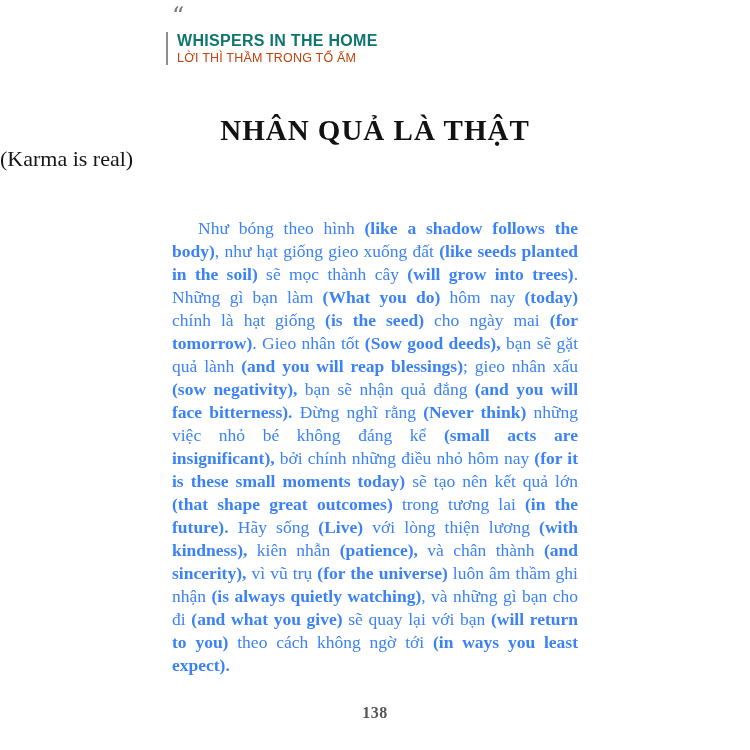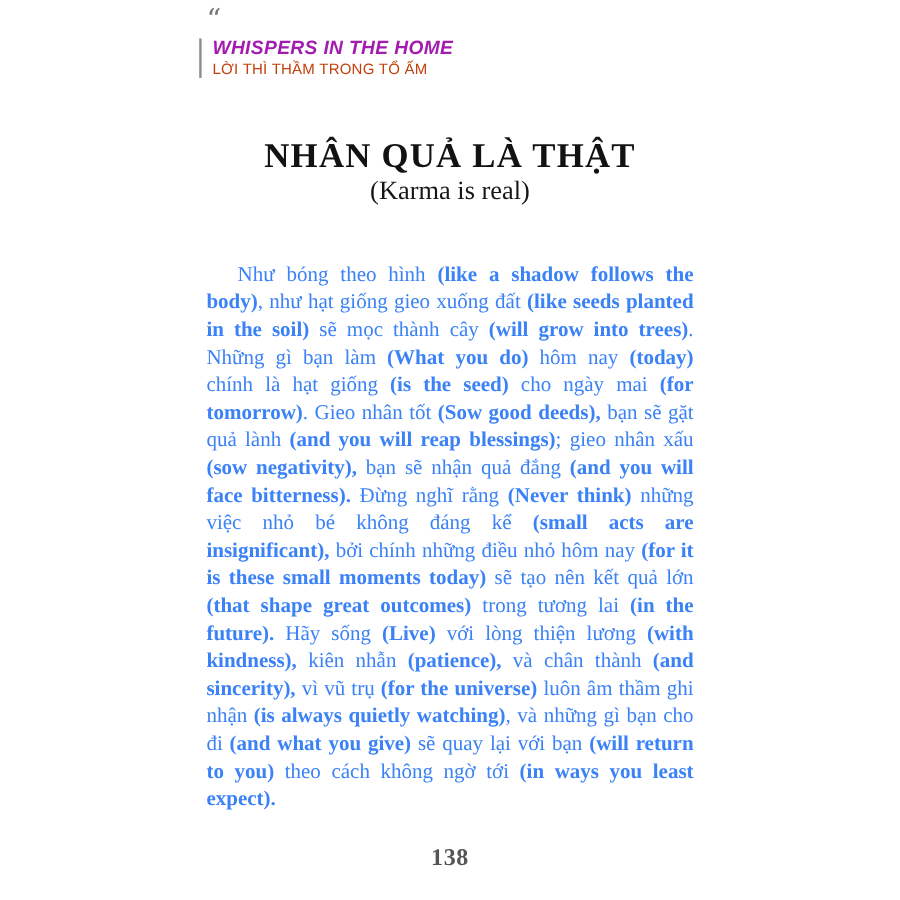--- a/index.html
+++ b/index.html
@@ -27,22 +27,21 @@
     top: 32px; left: 166px;
     border-left: 2px solid #8d8d8d;
     padding-left: 9px;
   }
   .header-title {
     font-family: "Liberation Sans", sans-serif;
     font-weight: bold;
     font-size: 16px;
     line-height: 17px;
     letter-spacing: 0.3px;
-    color: #a21caf;
-    font-style: italic;
+    color: #0f766e;
   }
   .header-subtitle {
     font-family: "Liberation Sans", sans-serif;
     font-size: 12.5px;
     line-height: 14px;
     letter-spacing: 0.2px;
     color: #c2410c;
     margin-top: 2px;
   }
   .chapter-title {
@@ -52,42 +51,42 @@
     text-align: center;
     font-weight: bold;
     font-size: 29px;
     letter-spacing: 1px;
     color: #121212;
   }
   .chapter-subtitle {
     position: absolute;
     top: 146px; left: 0;
     width: 750px;
-    text-align: center;
+    text-align: left;
     font-size: 22px;
     color: #161616;
   }
   .body-paragraph {
     position: absolute;
     top: 217px; left: 172px;
     width: 406px;
     font-size: 17.5px;
     line-height: 23px;
     text-align: justify;
     text-indent: 26px;
     color: #3b82f6;
     word-spacing: 0.5px;
   }
   .body-paragraph b { font-weight: bold; }
   .page-number {
     position: absolute;
     top: 704px; left: 0;
     width: 750px;
     text-align: center;
-    font-size: 20px;
+    font-size: 16px;
     font-weight: bold;
     color: #555555;
     letter-spacing: 0.5px;
   }
 </style>
 </head>
 <body>
 
 <div class="page">
 

